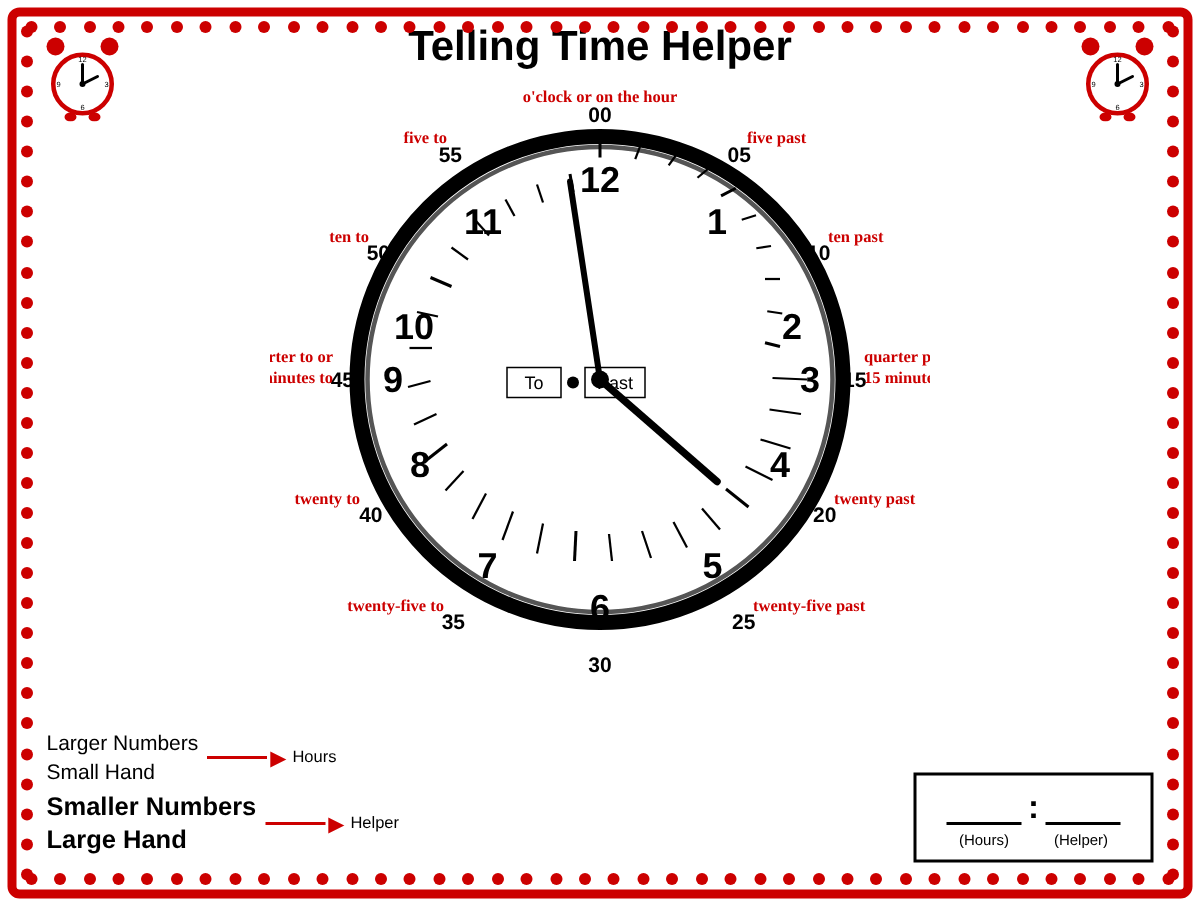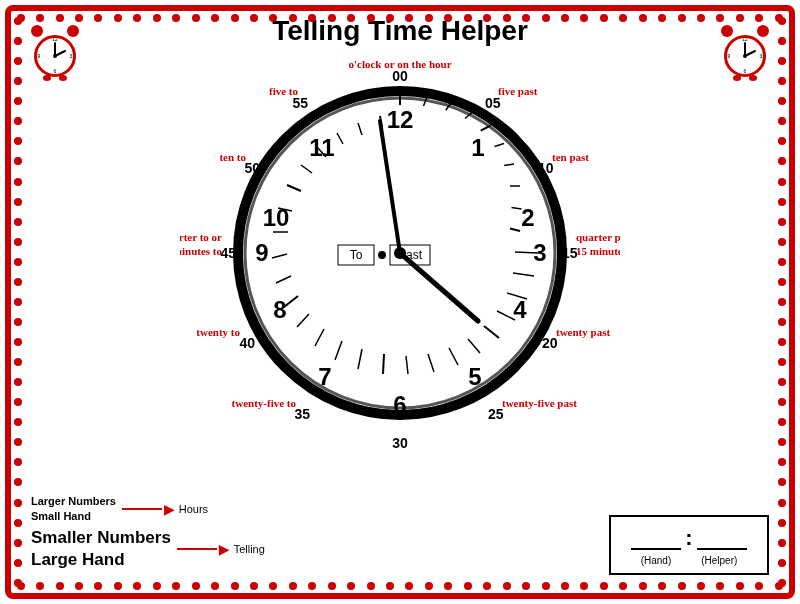--- a/index.html
+++ b/index.html
@@ -439,44 +439,44 @@
       <line x1="132" y1="120" x2="121" y2="112" stroke-width="1.5"></line>
       <line x1="146" y1="104" x2="137" y2="94" stroke-width="1.5"></line>
       <line x1="163" y1="91" x2="157" y2="80" stroke-width="1.5"></line>
       <line x1="182" y1="82" x2="178" y2="70" stroke-width="1.5"></line>
       <line x1="202" y1="75" x2="200" y2="63" stroke-width="2"></line>
     </g>
   </svg>
 
   <div class="legend">
     <div class="legend-row">
-      <div style="font-size:11px; font-weight:bold; line-height:1.3; margin-right:6px; font-family:Arial;">
+      <div style="font-size:14px; font-weight:normal; line-height:1.3; margin-right:6px; font-family:Arial;">
         <span>Larger Numbers<br>Small Hand</span>
       </div>
       <div class="arrow-line">
         <div class="arrow-hr"></div>▶
       </div>
       <span class="legend-word">Hours</span>
     </div>
     <div class="legend-row">
       <div style="font-size:17px; font-weight:bold; line-height:1.3; margin-right:6px; font-family:Arial;">
         <span>Smaller Numbers<br>Large Hand</span>
       </div>
       <div class="arrow-line">
         <div class="arrow-hr"></div>▶
       </div>
-      <span class="legend-word">Telling</span>
+      <span class="legend-word">Helper</span>
     </div>
   </div>
 
   <div class="time-box">
     <div class="time-box-top">
       <div class="time-underline">&nbsp;</div>
       <span class="colon">:</span>
       <div class="time-underline">&nbsp;</div>
     </div>
     <div class="time-box-labels">
-      <span>(Hand)</span>
+      <span>(Hours)</span>
       <span>(Helper)</span>
     </div>
   </div>
 
 </div>
 
 </body></html>

